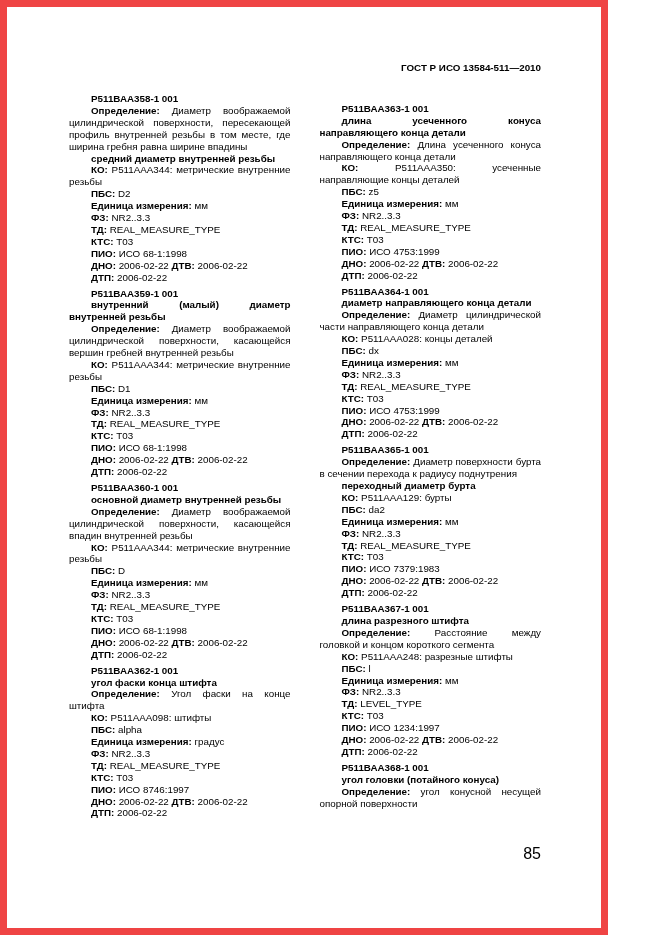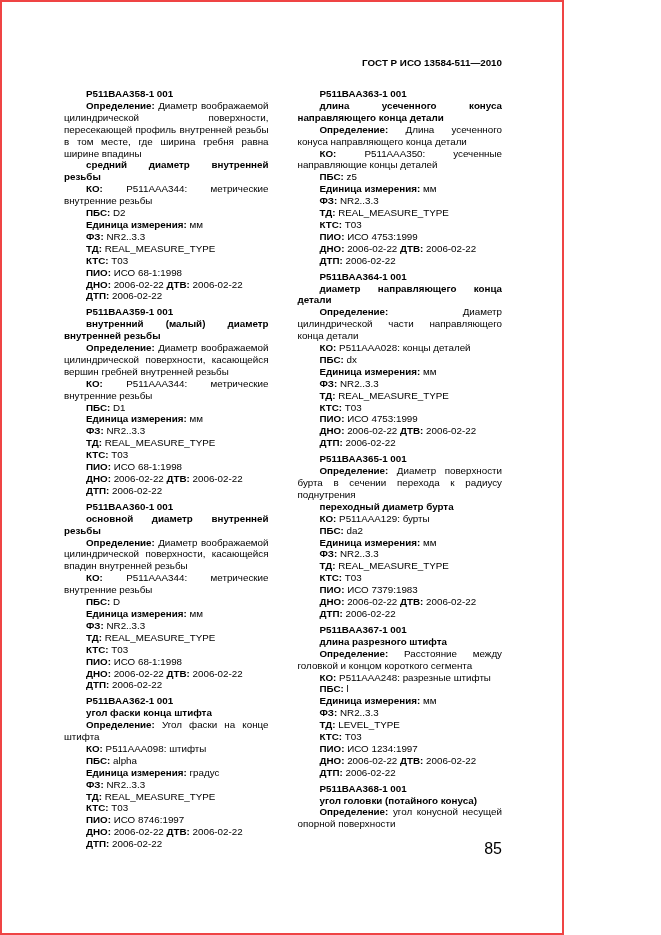--- a/index.html
+++ b/index.html
@@ -4,37 +4,38 @@
 <style>
   * { margin: 0; padding: 0; box-sizing: border-box; }
   html, body { background: #ffffff; }
   body {
     width: 661px; height: 935px;
     font-family: "Liberation Sans", sans-serif;
     color: #000000;
   }
   .page {
     position: relative;
-    width: 564px; height: 935px;
+    width: 608px; height: 935px;
     background: #ffffff;
-    border: 2px solid #ef4444;
+    border: 7px solid #ef4444;
     overflow: hidden;
   }
   .doc-header {
     position: absolute;
     top: 55px; left: 62px; right: 60px;
     text-align: right;
     font-size: 9.8px;
     font-weight: bold;
   }
   .columns {
     position: absolute;
     top: 86px; left: 62px; right: 60px;
     display: flex;
     gap: 29px;
+    align-items: center;
   }
   .column { flex: 1 1 0; min-width: 0; }
   .entry + .entry { margin-top: 4px; }
   .para {
     font-size: 9.8px;
     line-height: 11.9px;
     text-align: justify;
     text-indent: 22px;
   }
   .bold { font-weight: bold; }

